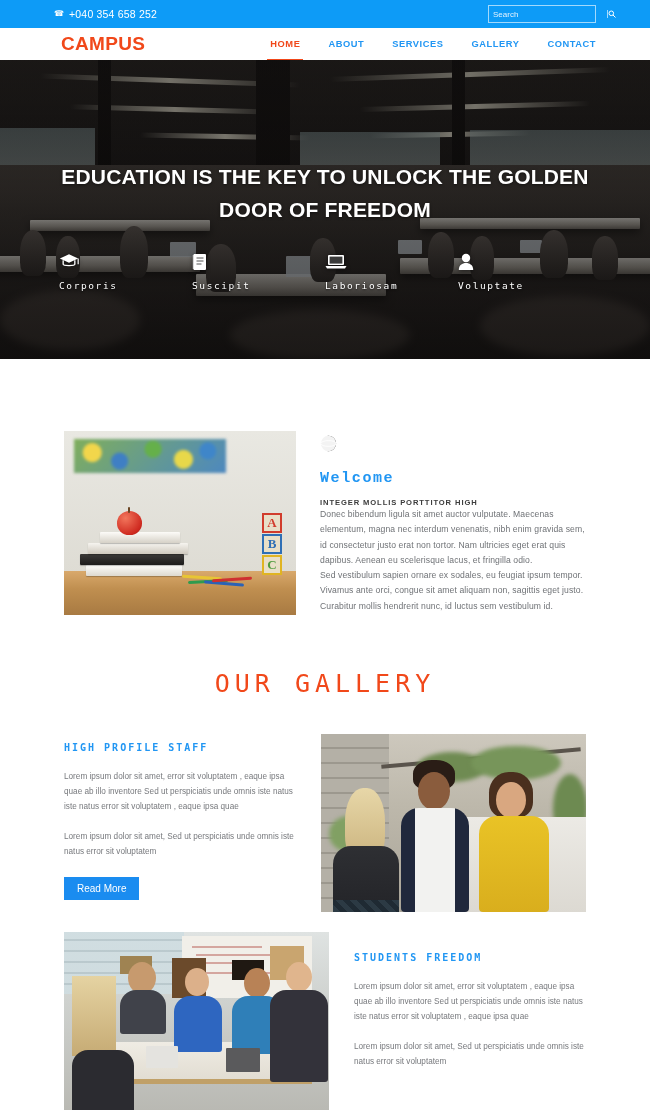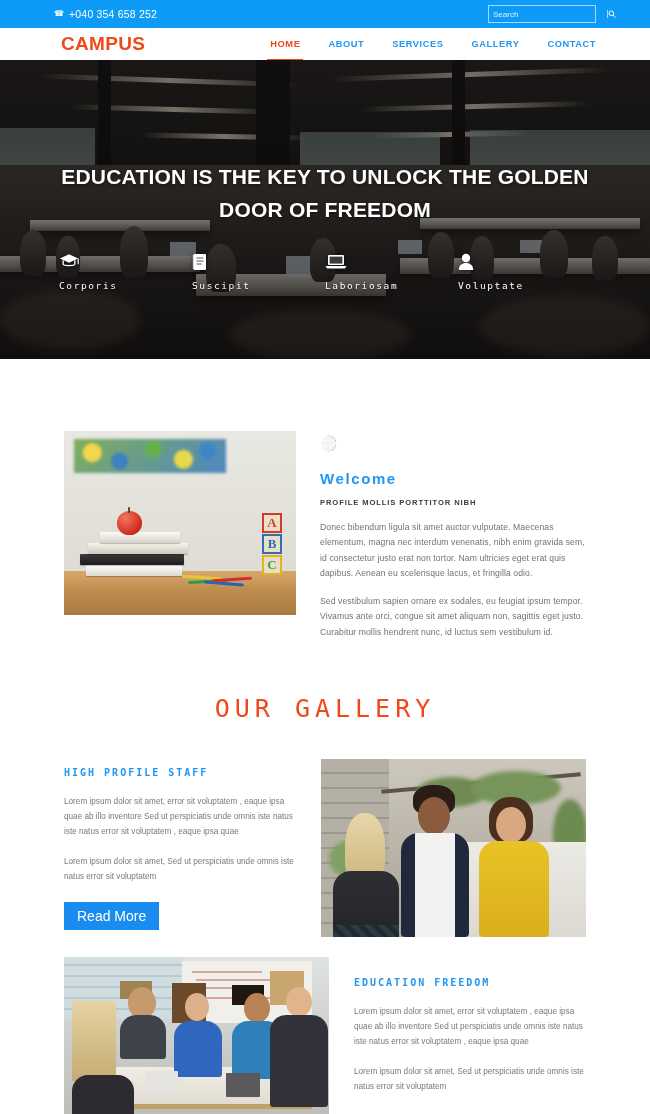--- a/index.html
+++ b/index.html
@@ -205,28 +205,28 @@
   .about-img .pencils {
     position:absolute; left:118px; bottom:31px; width:74px; height:8px;
   }
   .about-img .pencil {
     position:absolute; height:3px; width:40px; border-radius:2px;
   }
   .about-txt { flex:1; padding-top:4px; }
   .globe-icon { display:block; margin-bottom:14px; }
   .welcome {
     color:#2196f3; font-size:15px; font-weight:bold; letter-spacing:1.6px;
-    font-family:Liberation Sans, sans-serif;
+    font-family:Liberation Mono, monospace;
   }
   .welcome-sub {
     margin-top:11px; color:#3c3c3c; font-size:7.6px; font-weight:bold;
     letter-spacing:.9px;
   }
   .about-p {
-    margin-top:13px; color:#6f7276; font-size:8.6px; line-height:1.78;
+    color:#6f7276; font-size:8.6px; line-height:1.78;
     letter-spacing:.1px;
   }
 
   
   .services { padding:54px 0 0; }
   .srv-row {
     display:flex; padding:0 64px; margin-top:36px; gap:25px;
     align-items:flex-start;
   }
   .srv-row.second { margin-top:20px; }
@@ -239,21 +239,21 @@
     color:#2196f3; font-size:10px; letter-spacing:2px; font-weight:bold;
     font-family:"DejaVu Sans Mono", monospace;
   }
   .srv-p {
     margin-top:16px; color:#77797d; font-size:8.2px; line-height:1.85;
   }
   .srv-p.second { margin-top:14px; }
   .readmore {
     display:inline-block; margin-top:18px;
     background:#1a8cf0; color:#ffffff; border:0;
-    font-size:14px; padding:6px 13px; cursor:pointer;
+    font-size:10px; padding:6px 13px; cursor:pointer;
     font-family:"Liberation Sans", sans-serif;
   }
 
   
   .photoA .bg {
     position:absolute; inset:0;
     background:linear-gradient(180deg,#cdc8bd 0%,#bdb8ab 40%,#a9a498 100%);
   }
   .photoA .stonewall {
     position:absolute; left:0; top:0; width:68px; height:178px;
@@ -457,21 +457,21 @@
 
     <div class="about-txt">
       <span class="globe-icon">
         <svg width="17" height="17" viewBox="0 0 20 20">
           <circle cx="10" cy="10" r="9" fill="#1c1c1c"></circle>
           <path d="M10 1 a9 9 0 0 1 0 18 a14 6 0 0 1 0 -18" fill="#fff" opacity=".95"></path>
           <ellipse cx="10" cy="10" rx="9" ry="3.4" fill="none" stroke="#fff" stroke-width="1"></ellipse>
         </svg>
       </span>
       <div class="welcome">Welcome</div>
-      <div class="welcome-sub">PROFILE MOLLIS PORTTITOR NIBH</div>
+      <div class="welcome-sub">INTEGER MOLLIS PORTTITOR HIGH</div>
       <p class="about-p">Donec bibendum ligula sit amet auctor vulputate. Maecenas elementum, magna nec interdum venenatis, nibh enim gravida sem, id consectetur justo erat non tortor. Nam ultricies eget erat quis dapibus. Aenean eu scelerisque lacus, et fringilla odio.</p>
       <p class="about-p">Sed vestibulum sapien ornare ex sodales, eu feugiat ipsum tempor. Vivamus ante orci, congue sit amet aliquam non, sagittis eget justo. Curabitur mollis hendrerit nunc, id luctus sem vestibulum id.</p>
     </div>
 
   </div>
 </div>
 
 <div class="services">
   <div class="section-title">OUR GALLERY</div>
 
@@ -546,19 +546,19 @@
         <div class="hair" style="left:12px;top:0;width:34px;height:34px;background:#c9a56f"></div>
         <div class="head" style="left:16px;top:16px;width:26px;height:30px;background:#e0b58d"></div>
         <div class="body" style="left:0;top:44px;width:58px;height:92px;background:#33323a"></div>
       </div>
 
       <div class="laptop" style="left:82px;bottom:42px;width:32px;height:22px"></div>
       <div class="laptop" style="left:162px;bottom:38px;width:34px;height:24px;background:#5a5a5c"></div>
 
     </div>
     <div class="srv-text" style="padding-top:20px">
-      <div class="srv-title">EDUCATION FREEDOM</div>
+      <div class="srv-title">STUDENTS FREEDOM</div>
       <p class="srv-p">Lorem ipsum dolor sit amet, error sit voluptatem , eaque ipsa quae ab illo inventore Sed ut perspiciatis unde omnis iste natus iste natus error sit voluptatem , eaque ipsa quae</p>
       <p class="srv-p second">Lorem ipsum dolor sit amet, Sed ut perspiciatis unde omnis iste natus error sit voluptatem</p>
 
     </div>
   </div>
 </div>
 
 </body></html>

